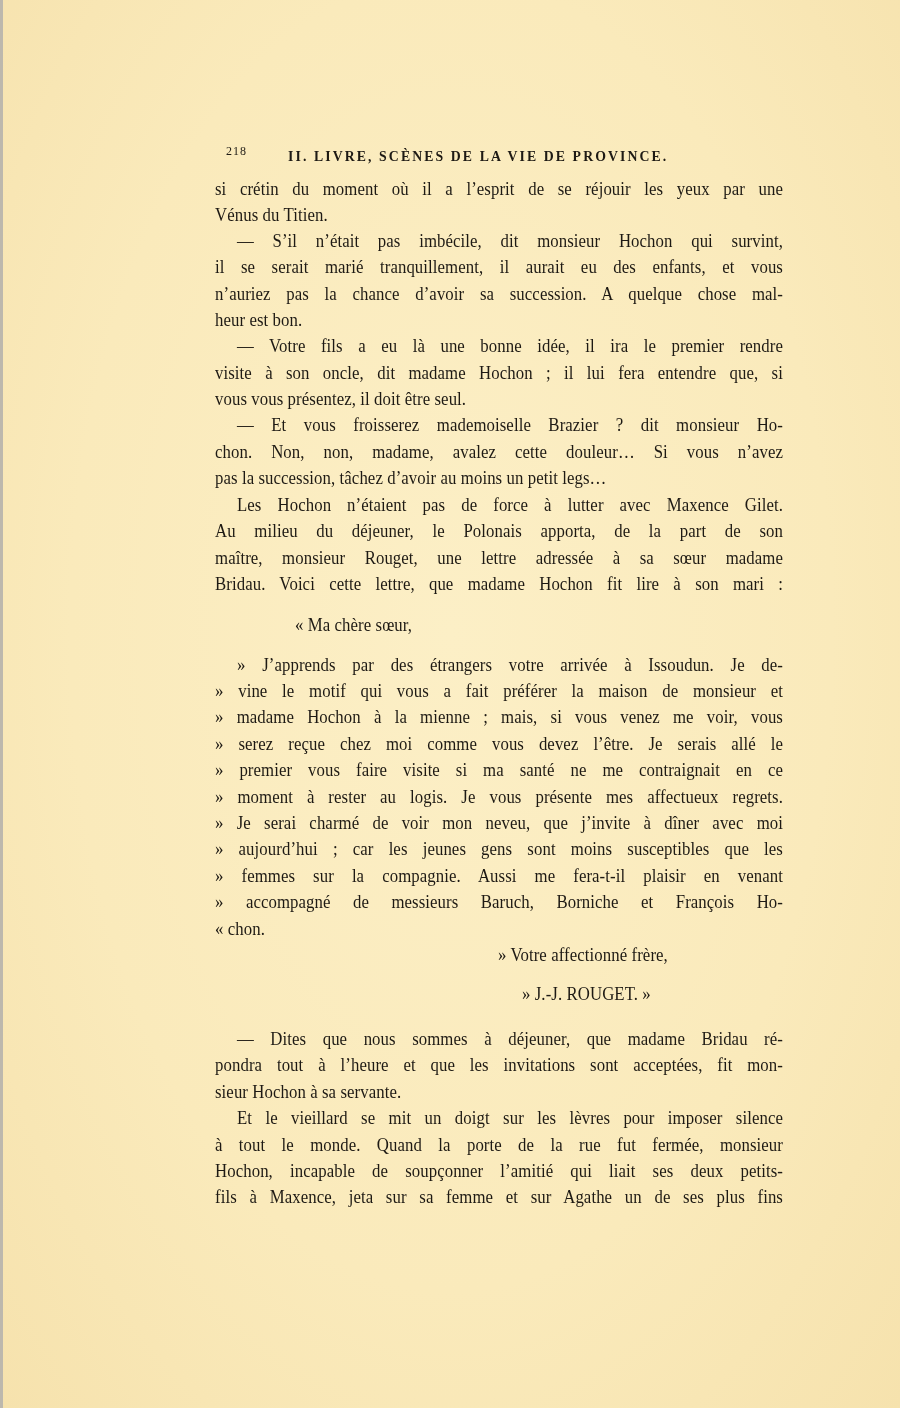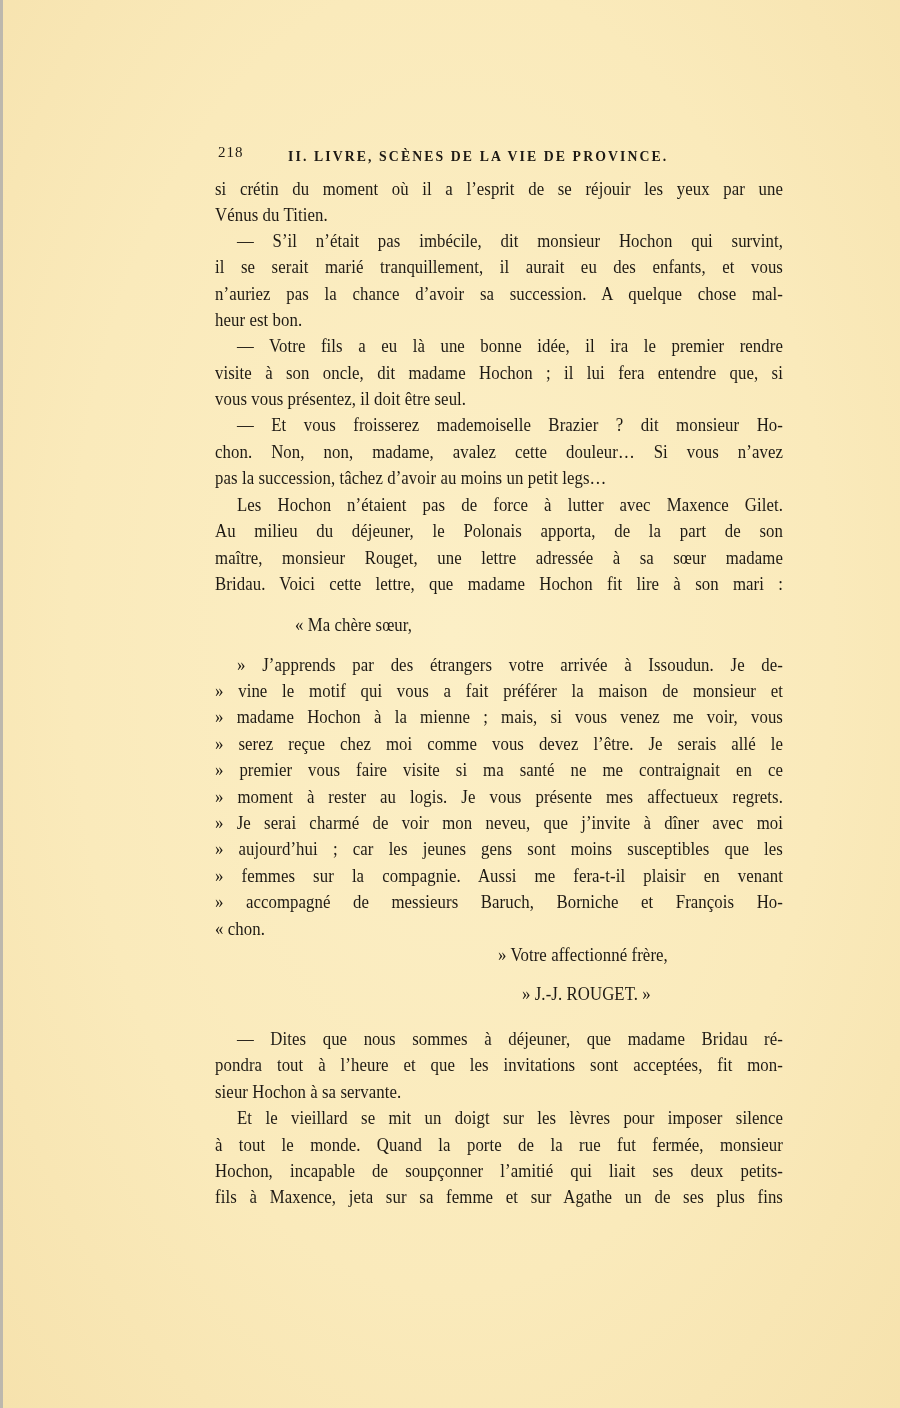--- a/index.html
+++ b/index.html
@@ -28,22 +28,22 @@
       letter-spacing: 0.1px;
       transform: scaleX(0.86);
       transform-origin: left center;
     }
     .line.last { text-align-last: left; }
     .header {
       position: absolute; left: 215px; top: 146px;
       width: 568px; font-size: 15px; color: #1e1a14;
     }
     .header .pageno {
-      position: absolute; left: 0; top: -2px;
-      font-size: 15px; letter-spacing: 1px;
+      position: absolute; left: 8px; top: -2px;
+      font-size: 12px; letter-spacing: 1px;
     }
     .header .running {
       position: absolute; left: 70px; top: 2px;
       font-weight: bold; letter-spacing: 2.2px;
       font-size: 14.5px;
       transform: scaleX(0.95); transform-origin: left center;
     }
     .sc { font-variant: small-caps; }
   </style>
 </head>

